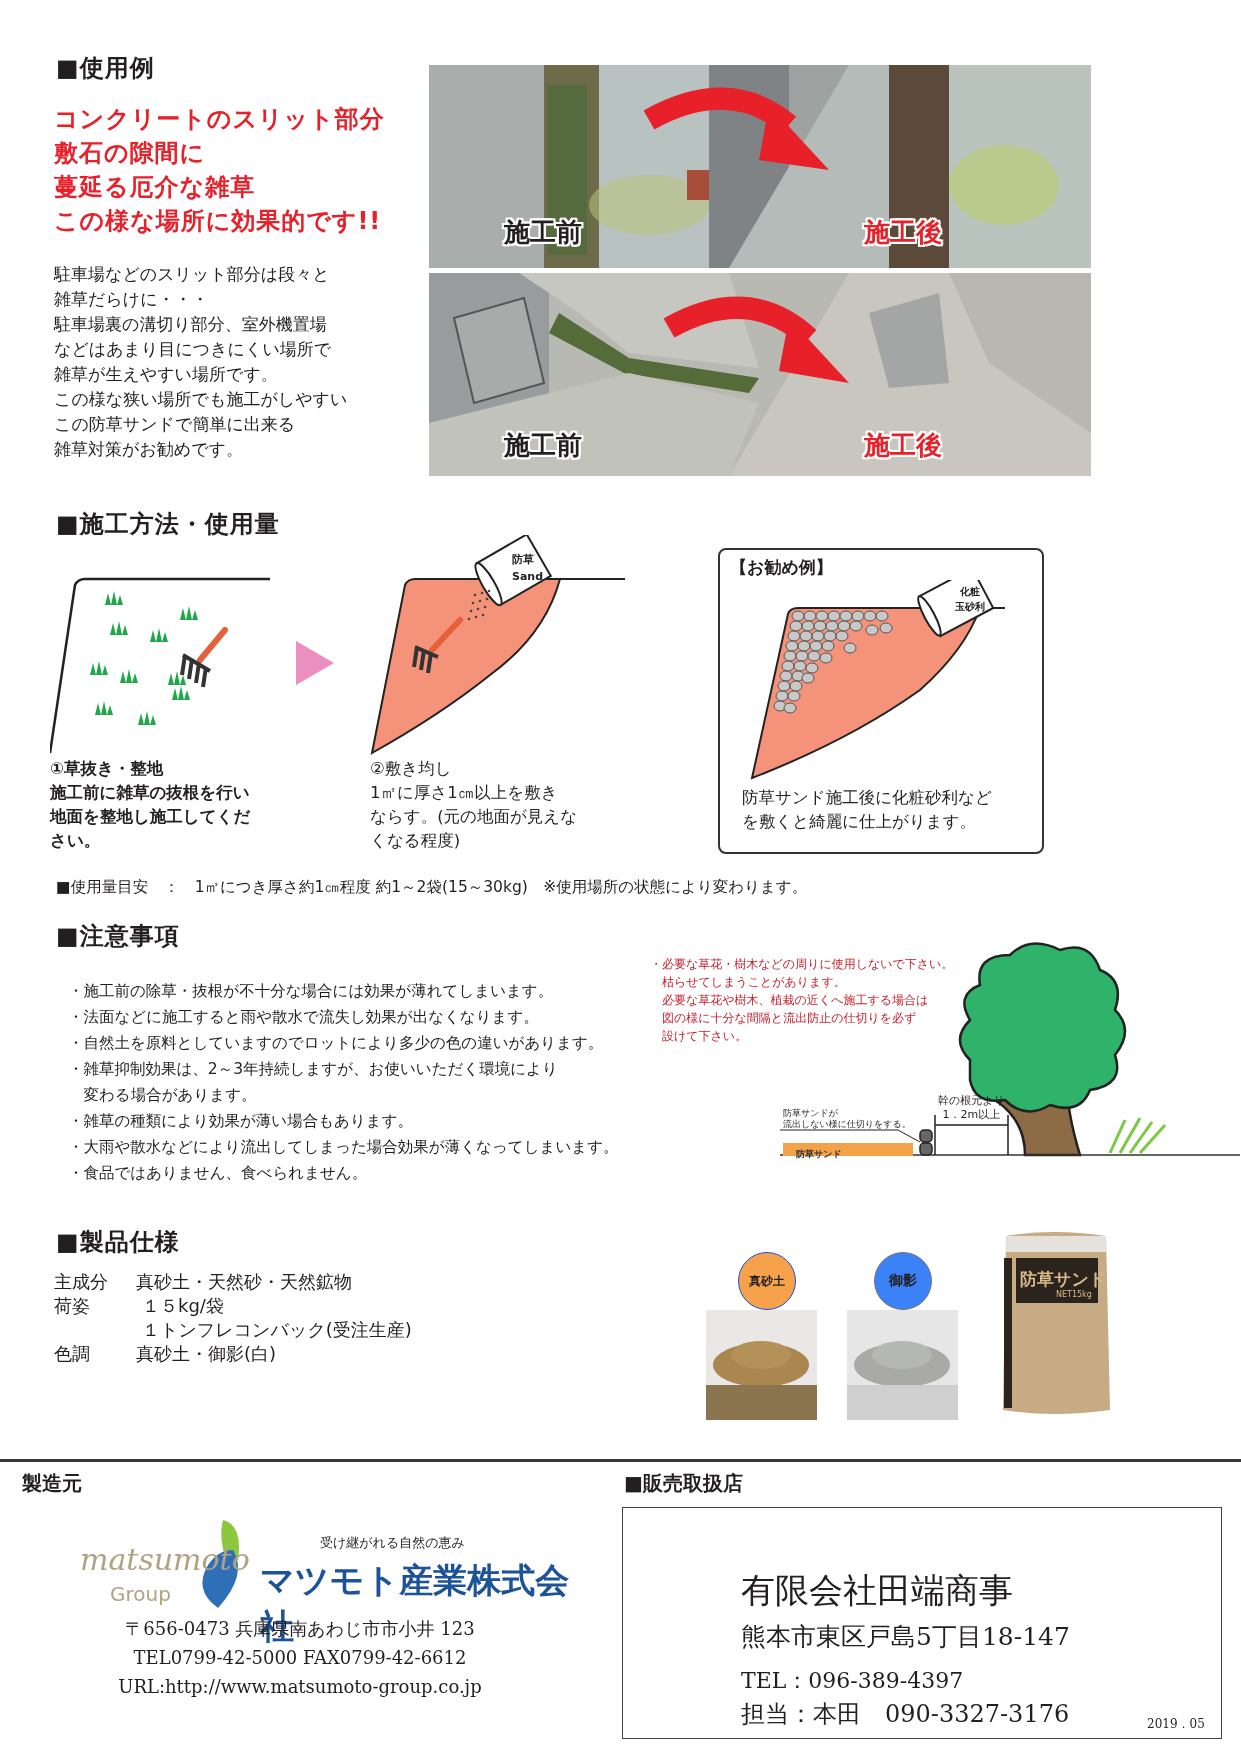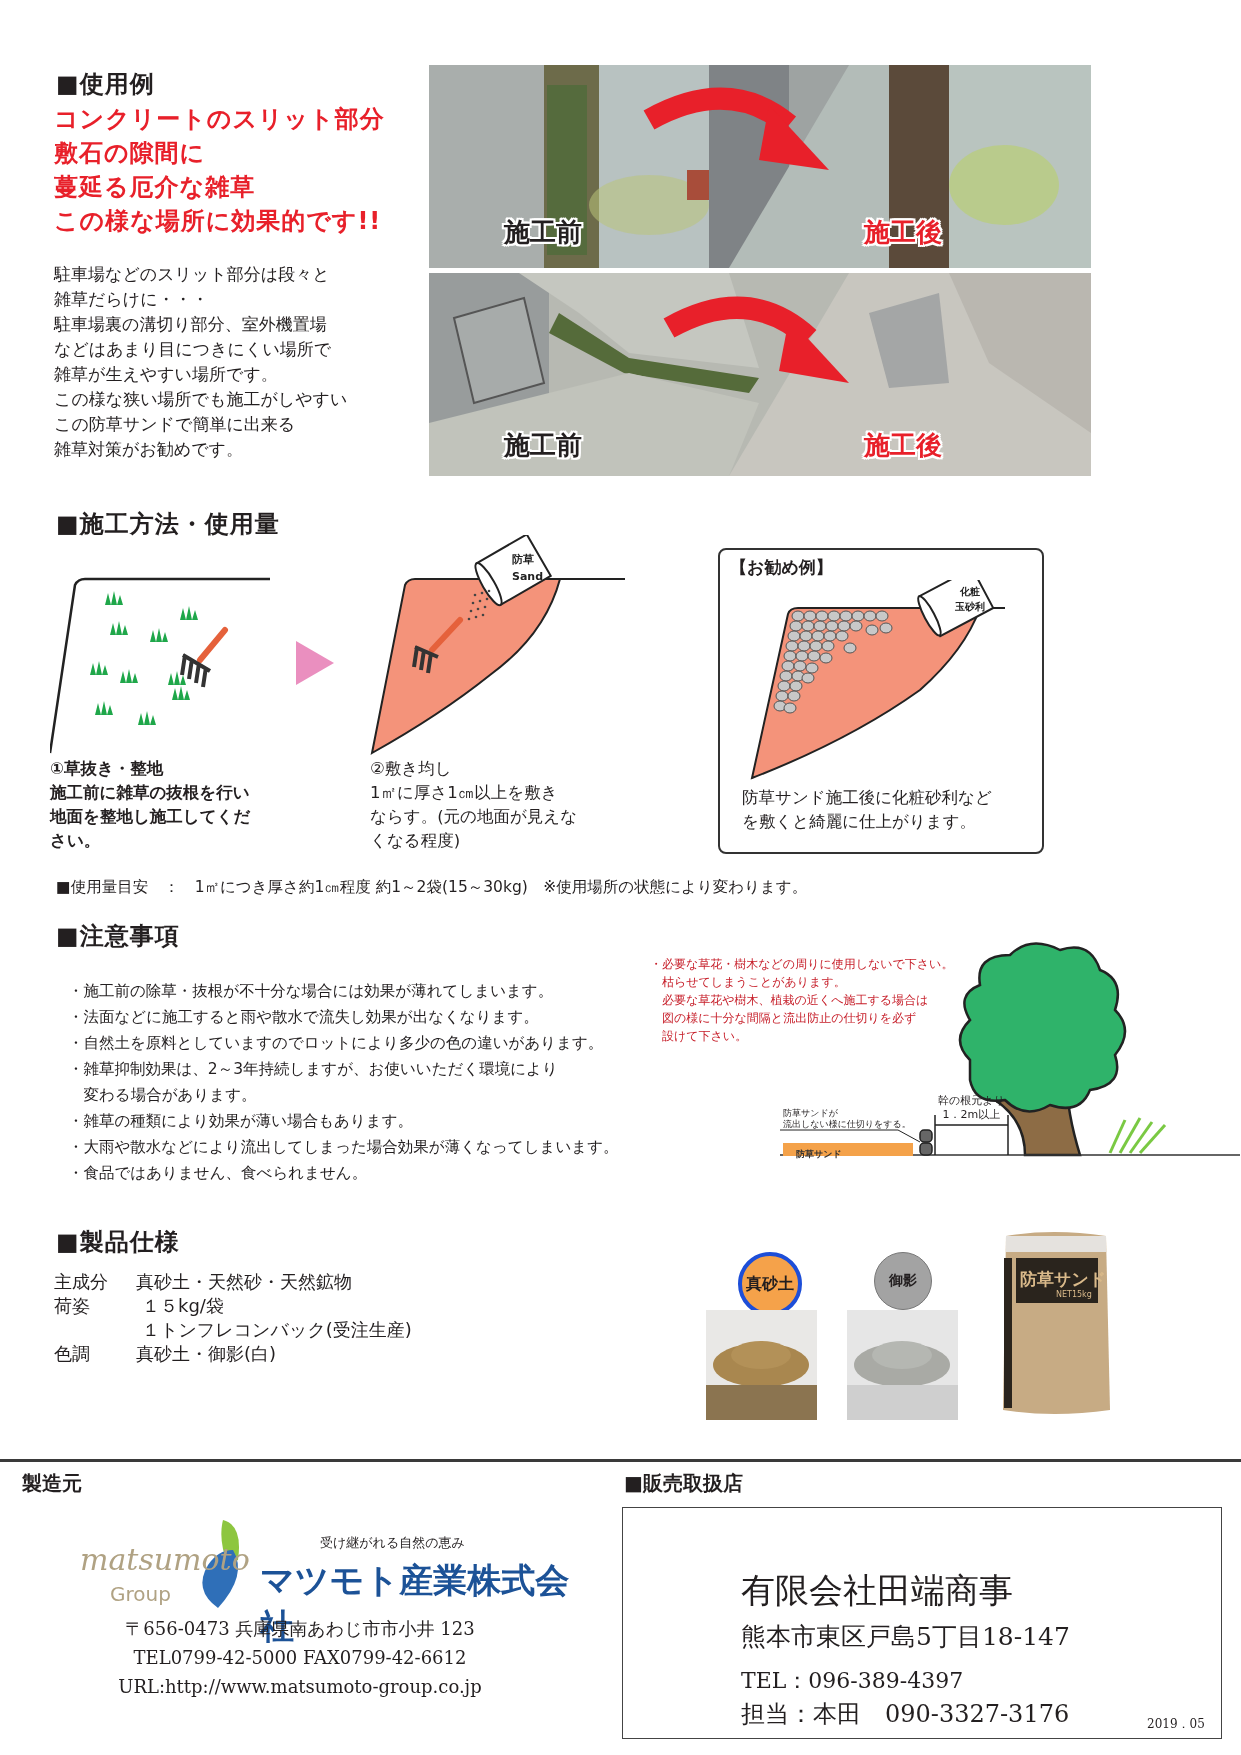--- a/index.html
+++ b/index.html
@@ -16,21 +16,21 @@
   .rednote{color:#c7202b;font-size:12px;line-height:18px;}
   .spec-row{font-size:18px;line-height:24px;display:flex;}
   .spec-k{width:82px;}
   .footer-line{position:absolute;left:0;width:1241px;height:3px;background:#3a3a3a;}
   .shop-box{position:absolute;border:1.5px solid #444;}
   .serif{font-family:"DejaVu Serif","Liberation Serif",serif;}
 </style>
 </head>
 <body>
 
-<div class="abs h2" style="left:56px;top:68px;">■使用例</div>
+<div class="abs h2" style="left:56px;top:52px;">■使用例</div>
 
 <div class="abs" style="left:54px;top:102px;">
   <div class="red-head">コンクリートのスリット部分</div>
   <div class="red-head">敷石の隙間に</div>
   <div class="red-head">蔓延る厄介な雑草</div>
   <div class="red-head">この様な場所に効果的です!!</div>
 </div>
 
 <div class="abs body-text" style="left:54px;top:262px;">
   <div>駐車場などのスリット部分は段々と</div>
@@ -277,22 +277,22 @@
   <div class="spec-row">
     <div class="spec-k"></div>
     <div style="padding-left:6px;">１トンフレコンバック(受注生産)</div>
   </div>
   <div class="spec-row">
     <div class="spec-k">色調</div>
     <div>真砂土・御影(白)</div>
   </div>
 </div>
 
-<div class="abs" style="left:738px;top:1252px;width:56px;height:56px;border-radius:50%;background:#f5a24a;border:4px solid #1d4ed8;display:flex;align-items:center;justify-content:center;font-weight:bold;font-size:16px;">真砂土</div>
-<div class="abs" style="left:874px;top:1252px;width:56px;height:56px;border-radius:50%;background:#a3a3a3;border:1px solid #777;display:flex;align-items:center;justify-content:center;font-weight:bold;font-size:14px;">御影</div>
+<div class="abs" style="left:738px;top:1252px;width:56px;height:56px;border-radius:50%;background:#f5a24a;border:1px solid #1d4ed8;display:flex;align-items:center;justify-content:center;font-weight:bold;font-size:12px;">真砂土</div>
+<div class="abs" style="left:874px;top:1252px;width:56px;height:56px;border-radius:50%;background:#3b82f6;border:1px solid #777;display:flex;align-items:center;justify-content:center;font-weight:bold;font-size:14px;">御影</div>
 
 <div class="abs" style="left:706px;top:1310px;width:111px;height:110px;">
   <svg width="111" height="110">
       <rect width="111" height="75" fill="#e9e8e6"></rect>
       <ellipse cx="55" cy="55" rx="48" ry="22" fill="#a9874f"></ellipse>
       <ellipse cx="55" cy="45" rx="30" ry="14" fill="#b39158"></ellipse>
       <rect y="75" width="111" height="35" fill="#8b7450"></rect>
     </svg>
 </div>
 <div class="abs" style="left:847px;top:1310px;width:111px;height:110px;">

